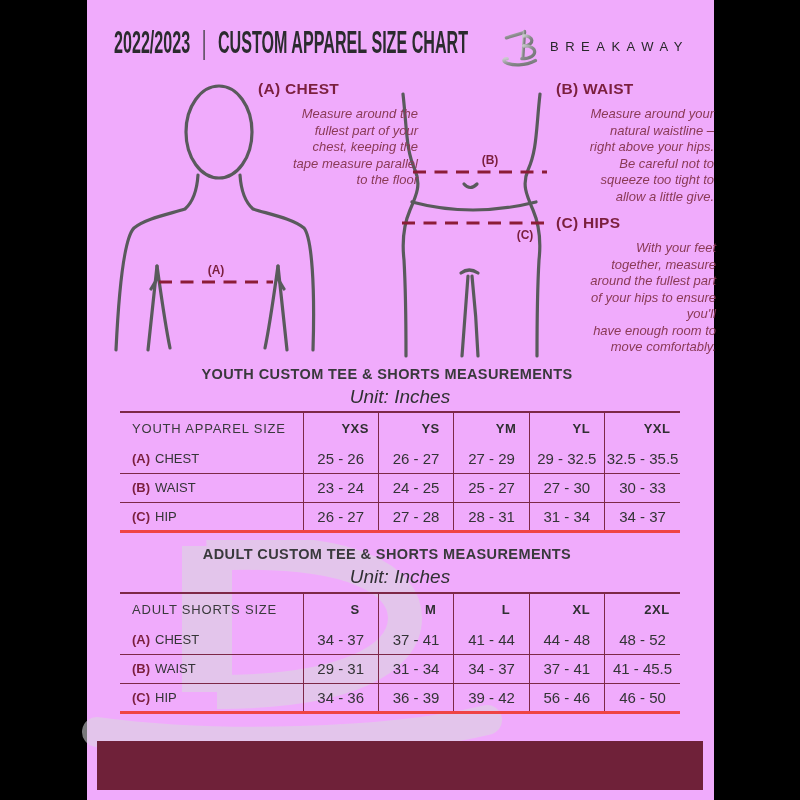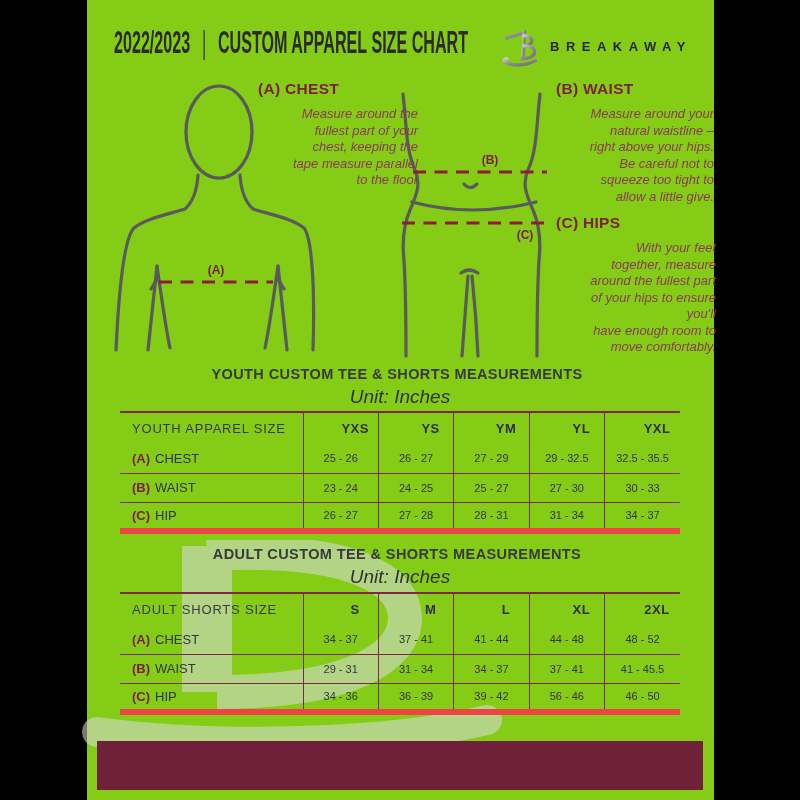--- a/index.html
+++ b/index.html
@@ -3,37 +3,37 @@
 <meta charset="utf-8">
 <style>
   * { margin:0; padding:0; box-sizing:border-box; }
   html,body { background:#000; }
   .stage {
     position:relative; width:800px; height:800px; background:#000;
     overflow:hidden; font-family:"Liberation Sans", sans-serif;
   }
   .page {
     position:absolute; left:87px; top:0; width:627px; height:800px;
-    background:#84cc16;
+    background:#f0abfc;
   }
 
   
   .watermark { position:absolute; left:-30px; top:540px; opacity:.55; }
 
   
   .hdr { position:absolute; left:0; top:22px; width:627px; height:46px; }
   .hdr-title {
     position:absolute; left:27px; top:3px; white-space:nowrap;
     font-weight:bold; font-size:31px; color:#2b2b2e;
     transform:scaleX(0.52); transform-origin:left center;
   }
   .hdr-title .sep { font-weight:normal; color:#3a3a3d; margin:0 14px; }
   .brand { position:absolute; left:413px; top:1px; display:flex; align-items:center; }
   .brand-name {
-    font-size:13px; font-weight:bold; letter-spacing:6.5px;
+    font-size:13px; font-weight:normal; letter-spacing:6.5px;
     color:#27272a; margin-left:10px; white-space:nowrap;
   }
 
   
   .fig { position:absolute; }
   .fig-a { left:25px;  top:82px; }
   .fig-b { left:303px; top:92px; }
   .fig path, .fig ellipse { fill:none; stroke:#595a5c; stroke-width:3.2; stroke-linecap:round; }
   .dash { stroke:#8c1c37; stroke-width:3.2; stroke-dasharray:13 8.5; }
   .fig text { font-family:"Liberation Sans", sans-serif; font-size:12px; font-weight:bold; fill:#7b1f3e; }
@@ -47,41 +47,41 @@
     font-size:15.5px; font-weight:bold; color:#7b1f3e;
     letter-spacing:.3px; margin-bottom:8px;
   }
   .sec p {
     font-size:13px; font-style:italic; color:#8a3a56;
     line-height:16.5px; white-space:pre-line;text-align:right;
   }
 
   
   .tbl-title {
-    position:absolute; left:30px; width:560px; text-align:center;
+    position:absolute; left:20px; width:560px; text-align:center;
     font-weight:bold; font-size:14.5px; letter-spacing:.4px; color:#39393c;
   }
   .tbl-unit {
     position:absolute; left:33px; width:560px; text-align:center;
     font-style:italic; font-size:19px; color:#303033;
   }
   table {
     position:absolute; left:33px; width:560px;
     border-collapse:collapse; table-layout:fixed;
-    border-top:2px solid #7d2847; border-bottom:6px solid #ef4444;
+    border-top:2px solid #7d2847; border-bottom:3px solid #ef4444;
   }
   #youth-title { top:366px; } #youth-unit { top:386px; } #youth-table { top:411px; }
   #adult-title { top:546px; } #adult-unit { top:566px; } #adult-table { top:592px; }
   col.c-lab { width:183px; }
   th, td { border:0; }
   th + th, td + td { border-left:1.5px solid #7d2847; }
   tr + tr th, tr + tr td { border-top:1.8px solid #7d2847; }
   thead th { height:32px; font-size:13px; font-weight:bold; color:#2f2f32; letter-spacing:.5px; text-align:center;padding-left:29px; }
   thead th.lab-h { font-weight:normal; letter-spacing:.8px; color:#3a3a3d; text-align:left; padding-left:12px; }
-  tbody td { height:29px; font-size:11px; color:#333436; text-align:center; }
+  tbody td { height:29px; font-size:15px; color:#333436; text-align:center; }
   tbody td.lab { text-align:left; padding-left:12px; font-size:13px; }
   td.lab .pfx { color:#7b1f3e; font-weight:bold; margin-right:5px; }
 
   
   .footer {
     position:absolute; left:10px; top:741px; width:606px; height:49px;
     background:#6f2139;
   }
 </style>
 </head>

